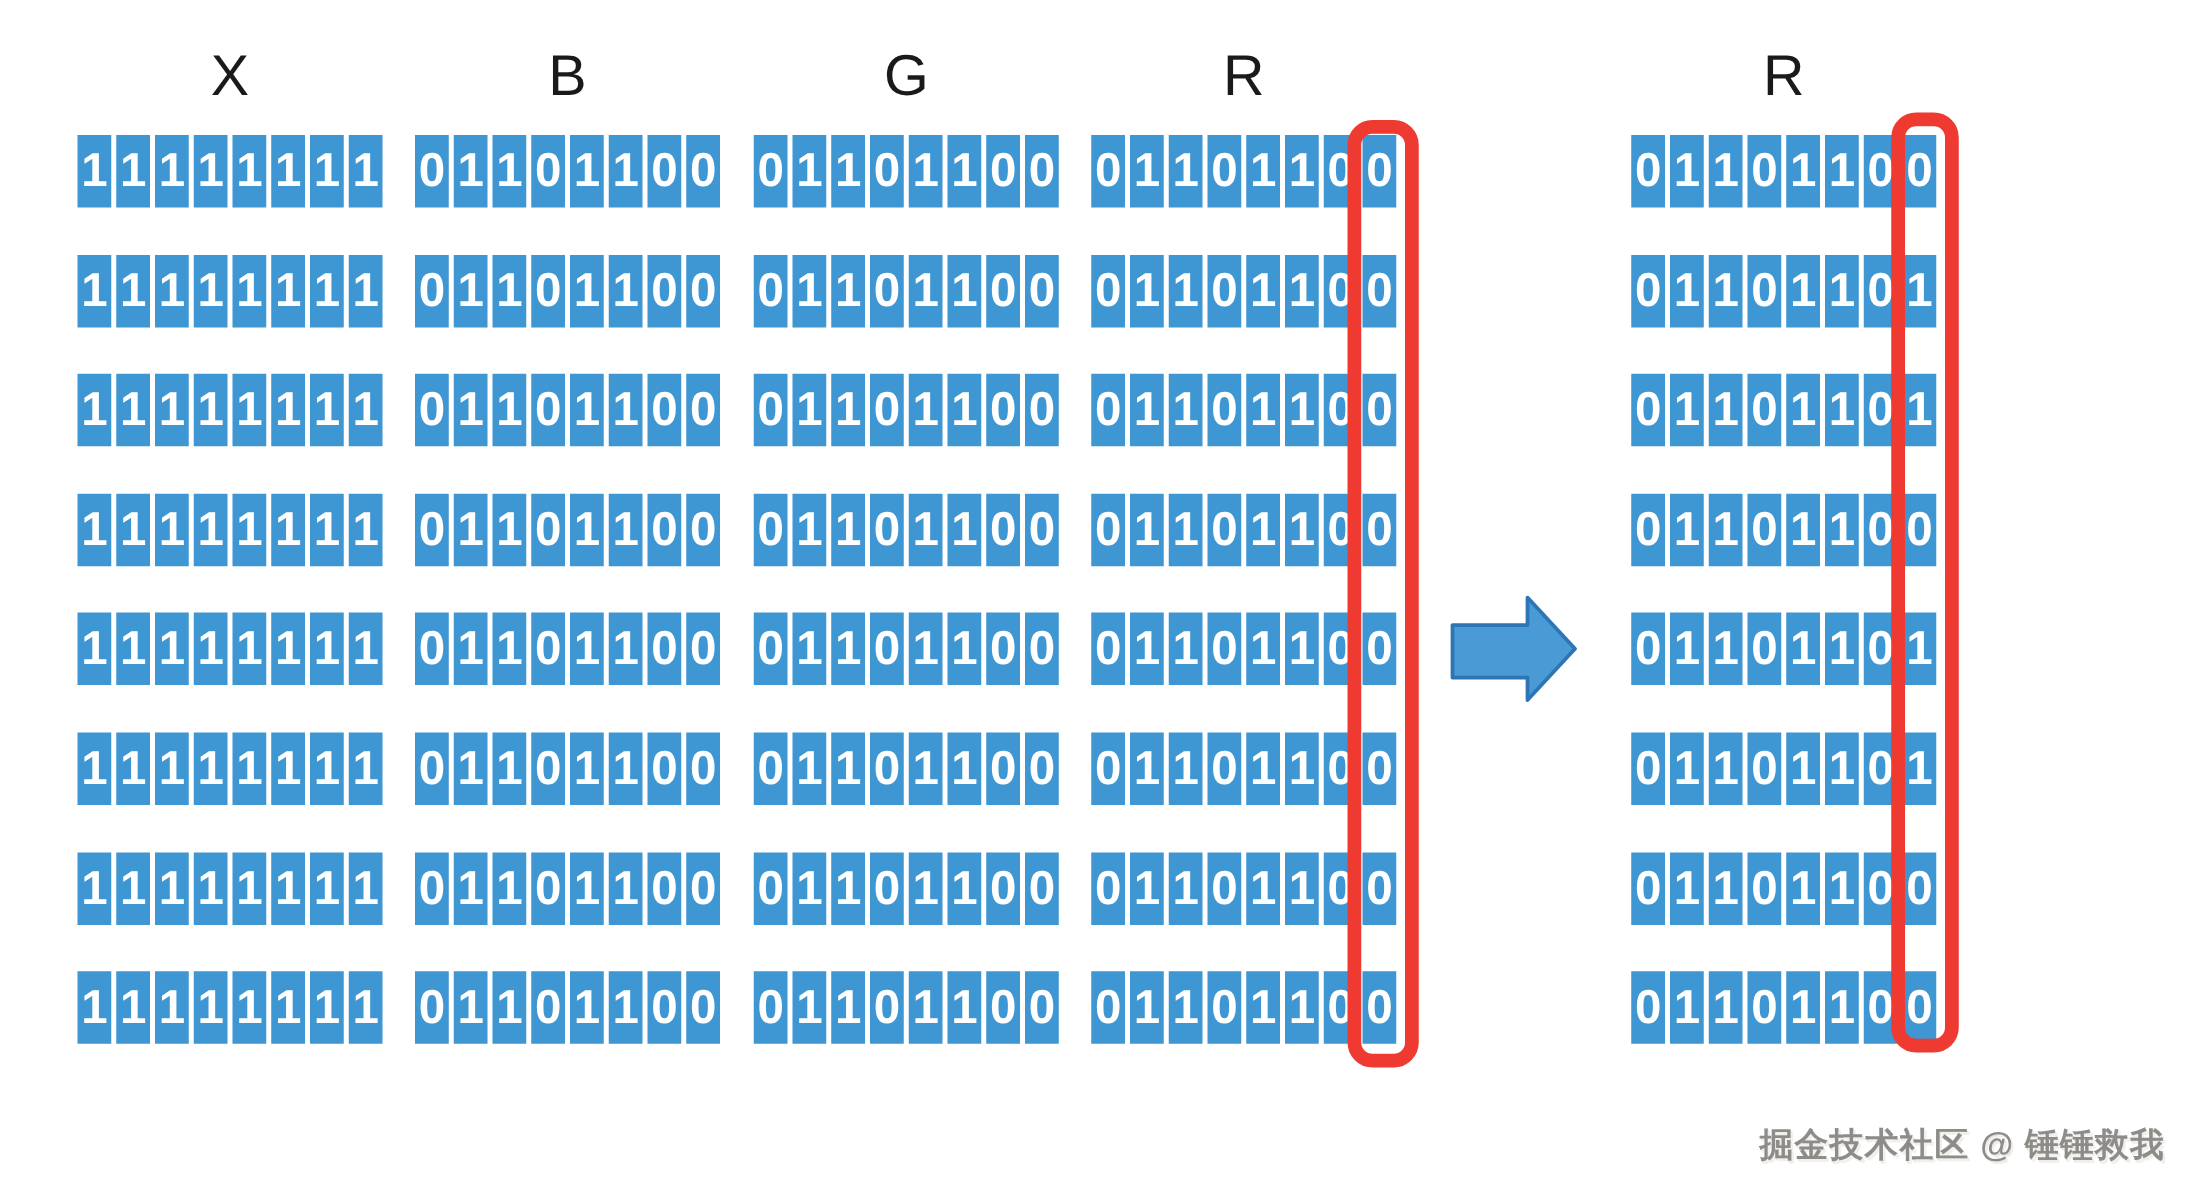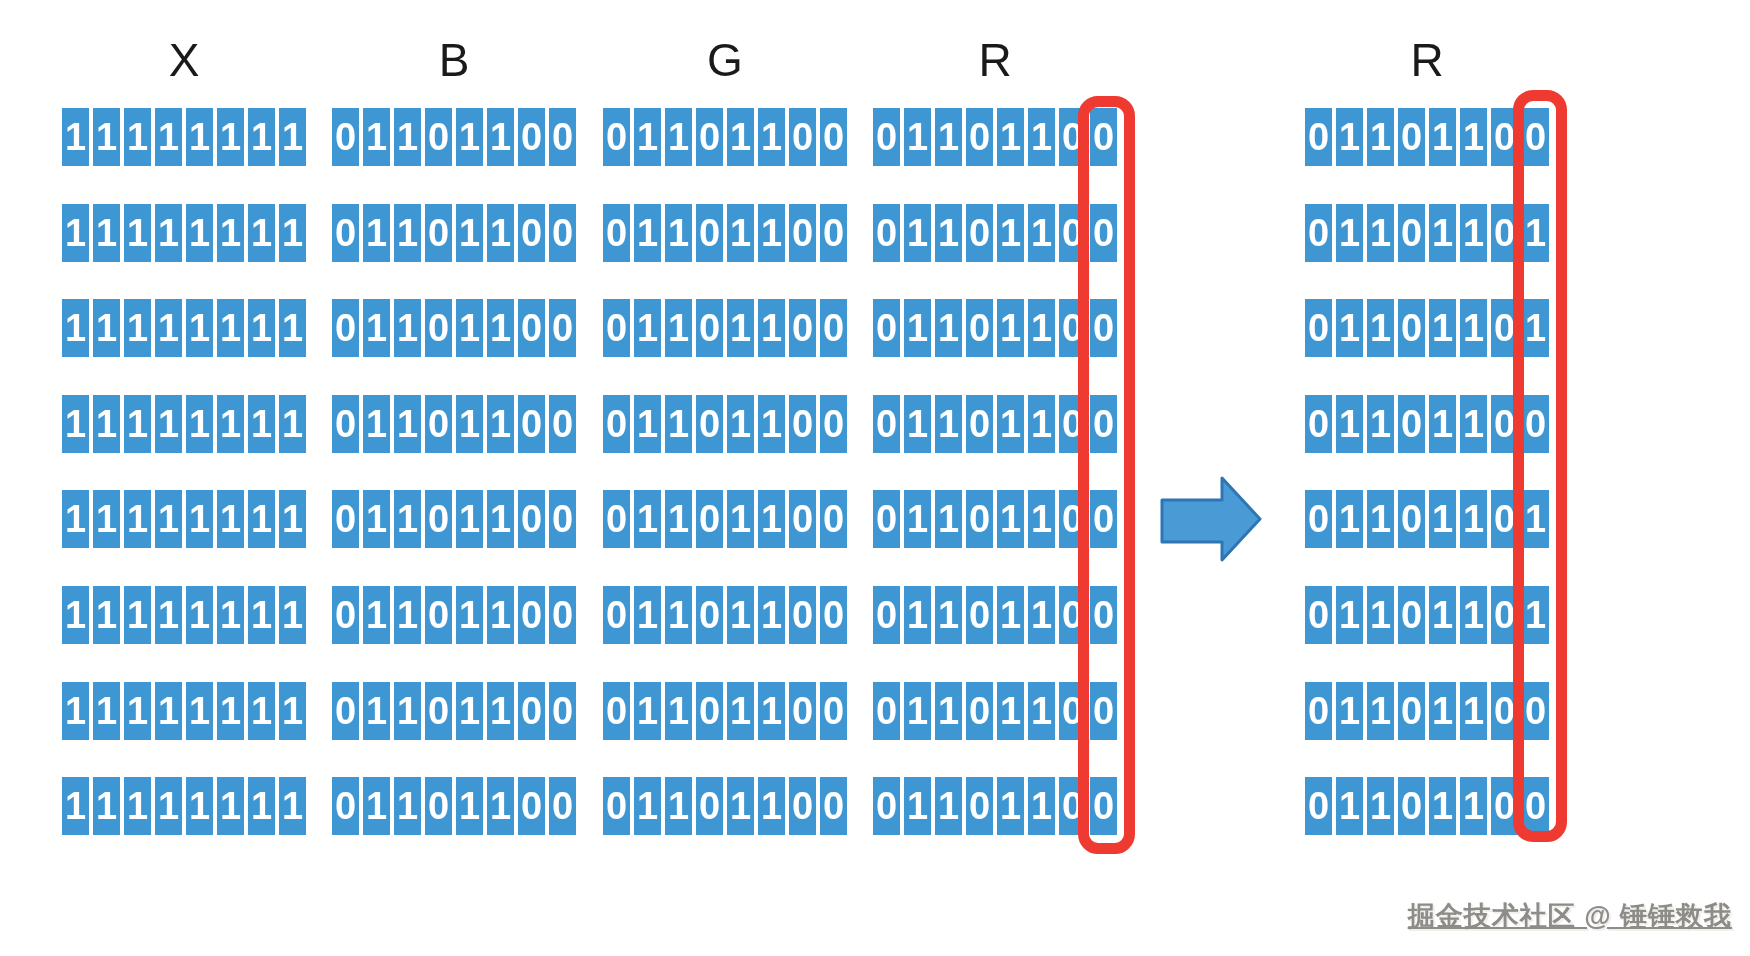--- a/index.html
+++ b/index.html
@@ -70,21 +70,20 @@
   #watermark {
     position: absolute;
     right: 18px;
     top: 898px;
     font-size: 27px;
     font-weight: 700;
     letter-spacing: 1px;
     color: var(--watermark-gray, #8E8C89);
     text-shadow: 2px 2px 0 #f2f0ed, 1px 1px 0 #e3e1de;
     white-space: nowrap;
-    text-decoration: underline;
   }
 </style>
 </head>
 <body>
 
 <div id="canvas">
 
   <div id="bit-groups">
       <div class="group" style="left: 62px;">
         <div class="col-header">X</div>

